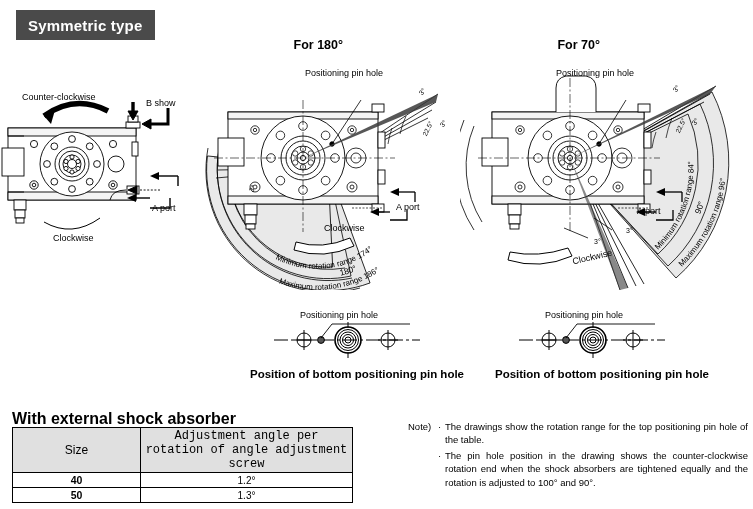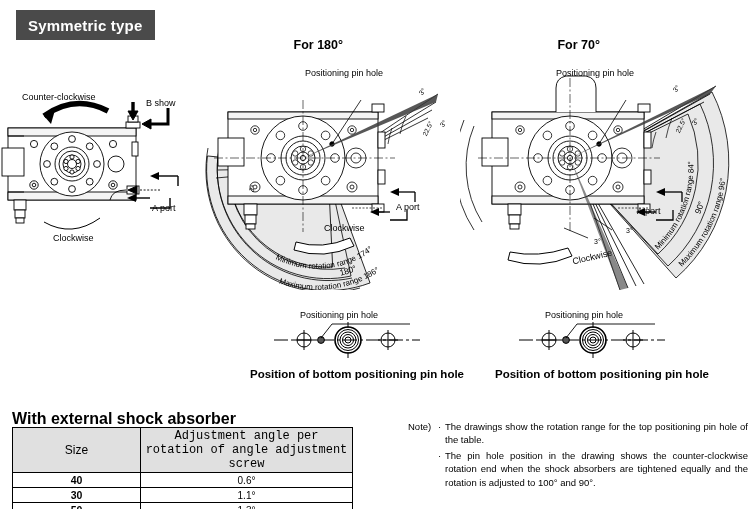--- a/index.html
+++ b/index.html
@@ -545,25 +545,21 @@
 <table class="abs" id="spec-table">
   <thead>
     <tr>
       <th class="size-col">Size</th>
       <th class="val-col">Adjustment angle per rotation of angle adjustment screw</th>
     </tr>
   </thead>
   <tbody>
     <tr>
       <td class="size-cell">40</td>
-      <td class="val-cell">0.6°</td>
-    </tr>
-    <tr>
-      <td class="size-cell">30</td>
-      <td class="val-cell">1.1°</td>
+      <td class="val-cell">1.2°</td>
     </tr>
     <tr>
       <td class="size-cell">50</td>
       <td class="val-cell">1.3°</td>
     </tr>
   </tbody>
 </table>
 
 <div class="abs" id="notes">
   <div class="note-row">

